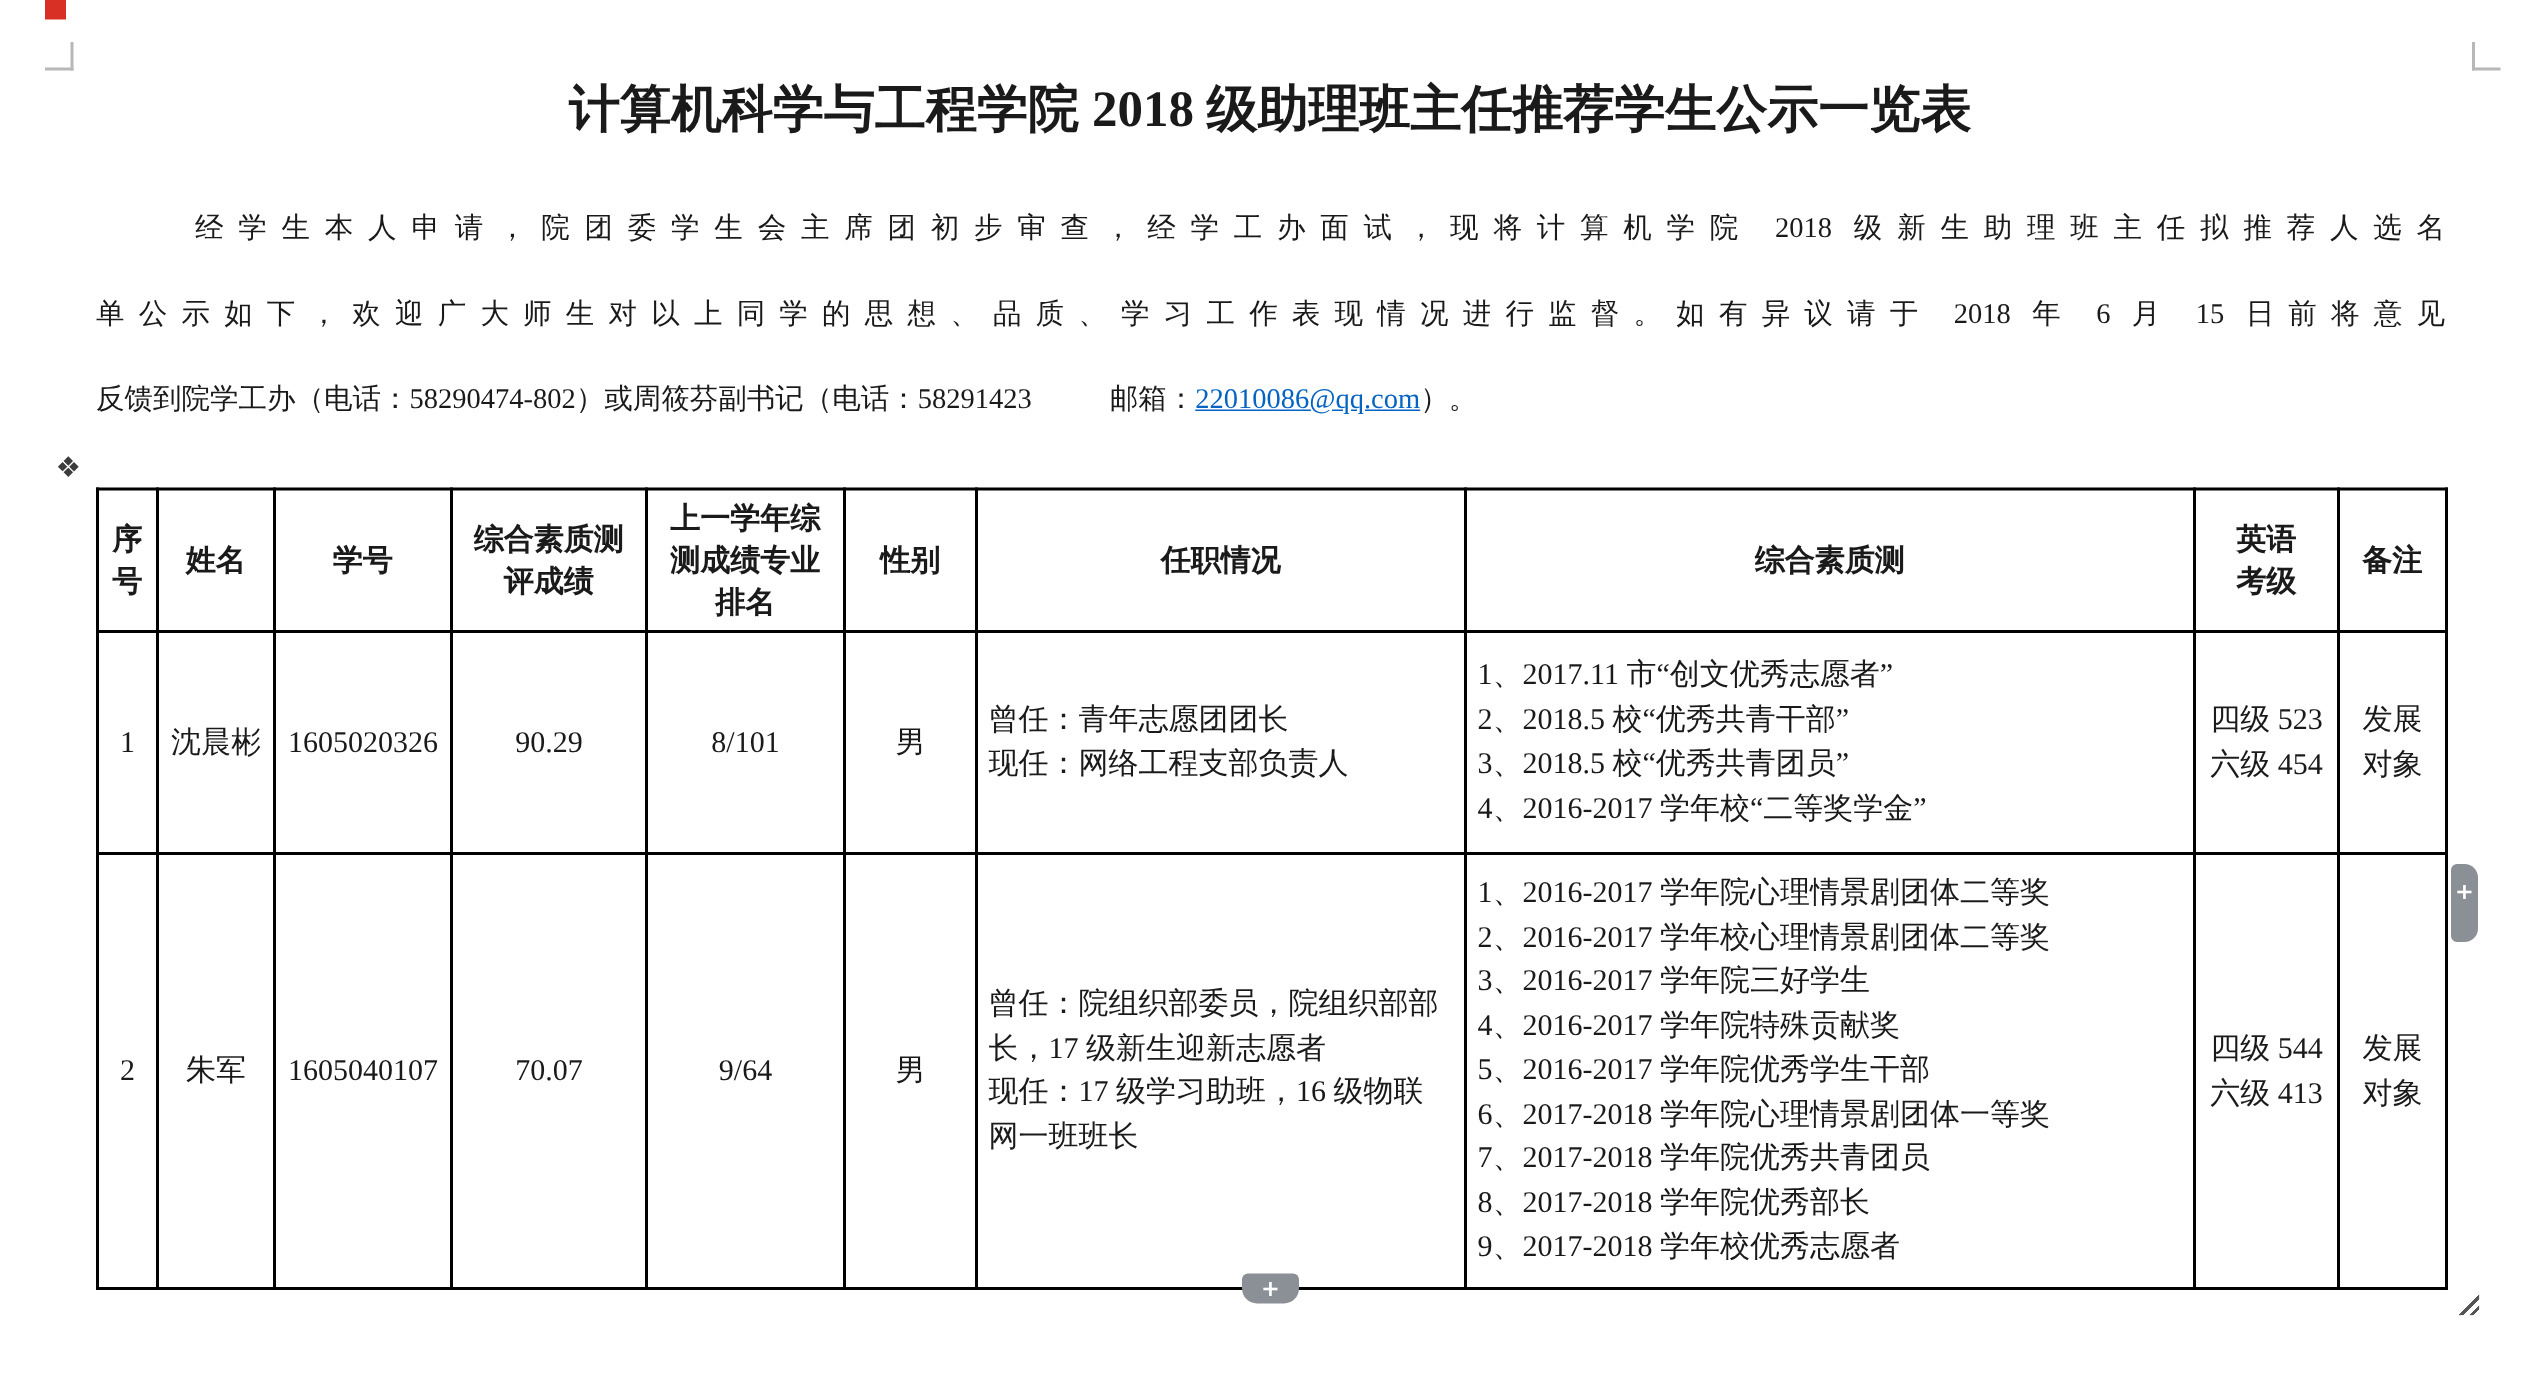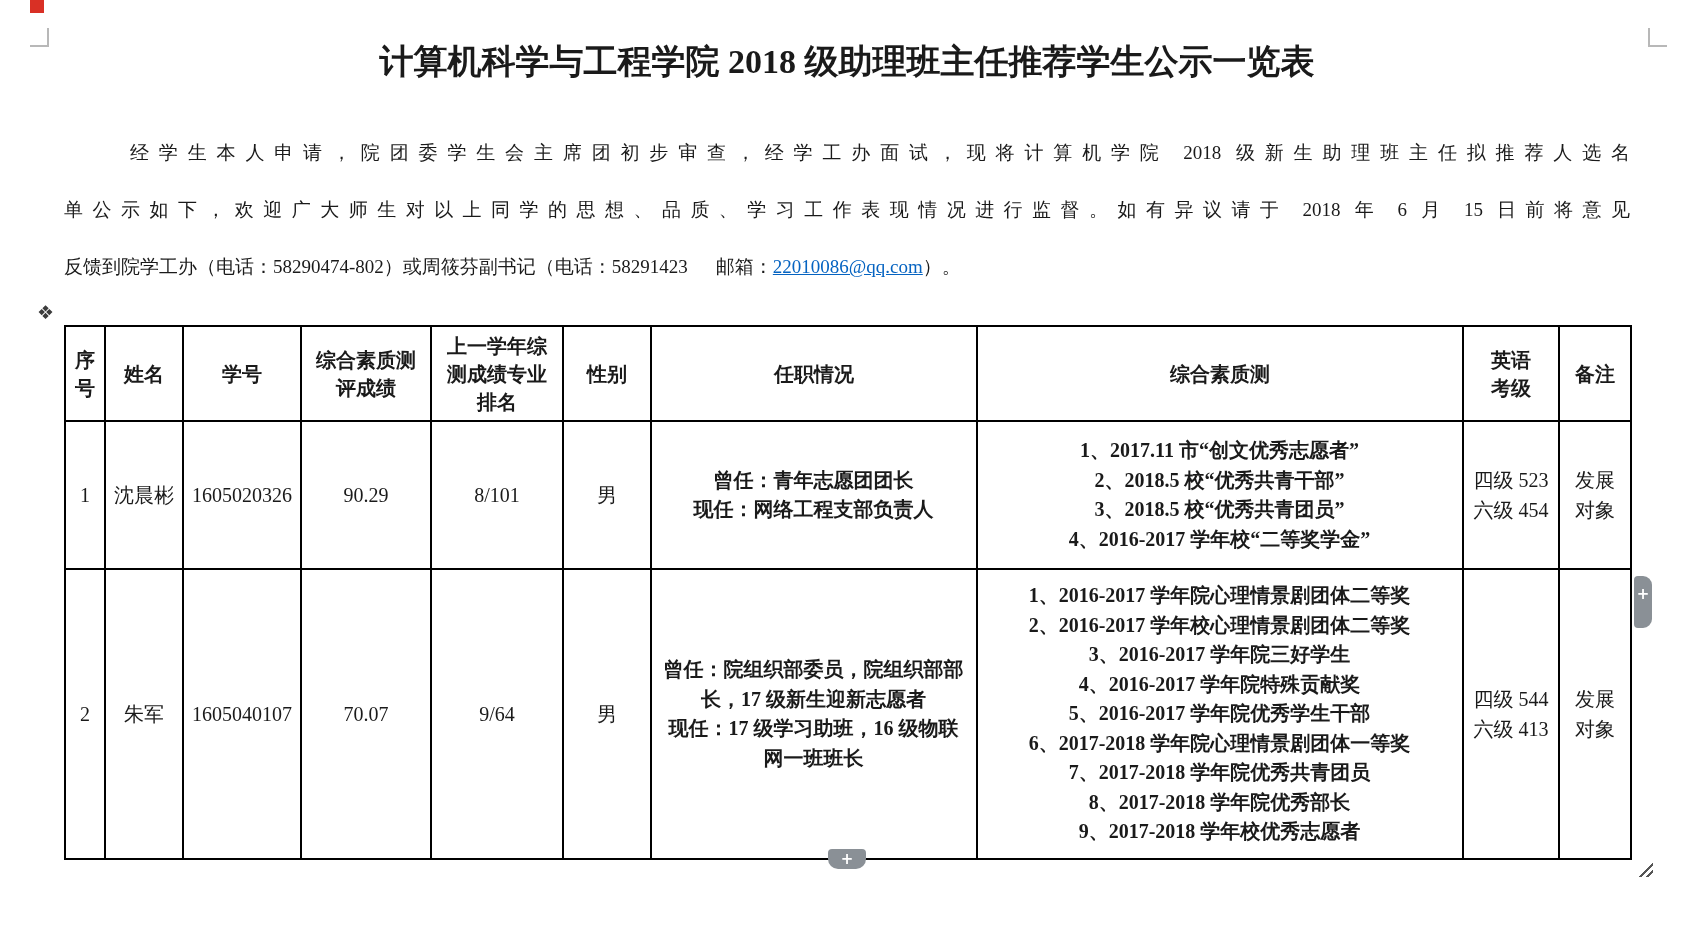--- a/index.html
+++ b/index.html
@@ -5,35 +5,35 @@
   html,body{margin:0;padding:0;}
   body{
     width:1683px;height:927px;background:#ffffff;position:relative;overflow:hidden;
     font-family:"Liberation Serif","DejaVu Serif",serif;color:var(--text,#1a1a1a);
   }
   .page{position:absolute;inset:0;}
   .red-marker{position:absolute;left:30px;top:0;width:14px;height:13px;background:var(--marker-red,#d93025);}
   .corner-mark{position:absolute;width:17px;height:17px;}
   .corner-mark.tl{left:30px;top:28px;border-right:2px solid #b8b8b8;border-bottom:2px solid #b8b8b8;}
   .corner-mark.tr{left:1648px;top:28px;border-left:2px solid #b8b8b8;border-bottom:2px solid #b8b8b8;}
-  .doc-title{position:absolute;left:64px;top:39px;width:1566px;margin:0;text-align:center;
+  .doc-title{position:absolute;left:64px;top:50px;width:1566px;margin:0;text-align:center;
     font-size:34px;font-weight:bold;white-space:nowrap;}
   .intro{position:absolute;left:64px;top:124px;width:1566px;font-size:19px;line-height:57px;}
   .intro-line.justify{text-align:justify;text-align-last:justify;}
   .intro-line.indent{text-indent:66px;}
-  .email-label{margin-left:28px;}
+  .email-label{margin-left:52px;}
   .email-link{color:var(--link,#0563C1);text-decoration:underline;cursor:pointer;}
   table.rec{position:absolute;left:64px;top:325px;width:1566px;border-collapse:collapse;table-layout:fixed;}
   .rec th,.rec td{border:2px solid #000;white-space:pre-line;text-align:center;vertical-align:middle;
     font-size:20px;padding:4px 6px;box-sizing:border-box;}
   .rec th{font-weight:bold;line-height:28px;}
   .rec thead tr{height:95px;}
   .rec tr.r1{height:148px;}
   .rec tr.r2{height:290px;}
-  .rec td.left{text-align:center;padding-left:7px;padding-right:8px;line-height:29.5px;font-weight:bold;}
+  .rec td.left{text-align:left;padding-left:7px;padding-right:8px;line-height:29.5px;}
   .rec td{line-height:30px;}
   .move-handle{position:absolute;left:37px;top:303px;font-size:19px;color:#3c3c3c;
     font-family:"DejaVu Sans",sans-serif;cursor:move;line-height:1;}
   .add-row-btn{position:absolute;left:828px;top:849px;width:38px;height:20px;background:var(--handle,#8a9096);
     color:#fff;border-radius:4px 4px 10px 10px;display:flex;align-items:center;justify-content:center;
     font-family:"DejaVu Sans",sans-serif;font-size:15px;font-weight:bold;cursor:pointer;}
   .add-col-btn{position:absolute;left:1634px;top:576px;width:18px;height:52px;background:var(--handle,#8a9096);
     color:#fff;border-radius:4px 9px 9px 4px;display:flex;align-items:flex-start;justify-content:center;
     padding-top:9px;box-sizing:border-box;font-family:"DejaVu Sans",sans-serif;font-size:15px;font-weight:bold;cursor:pointer;}
   .resize-grip{position:absolute;left:1637px;top:861px;width:16px;height:16px;cursor:nwse-resize;

